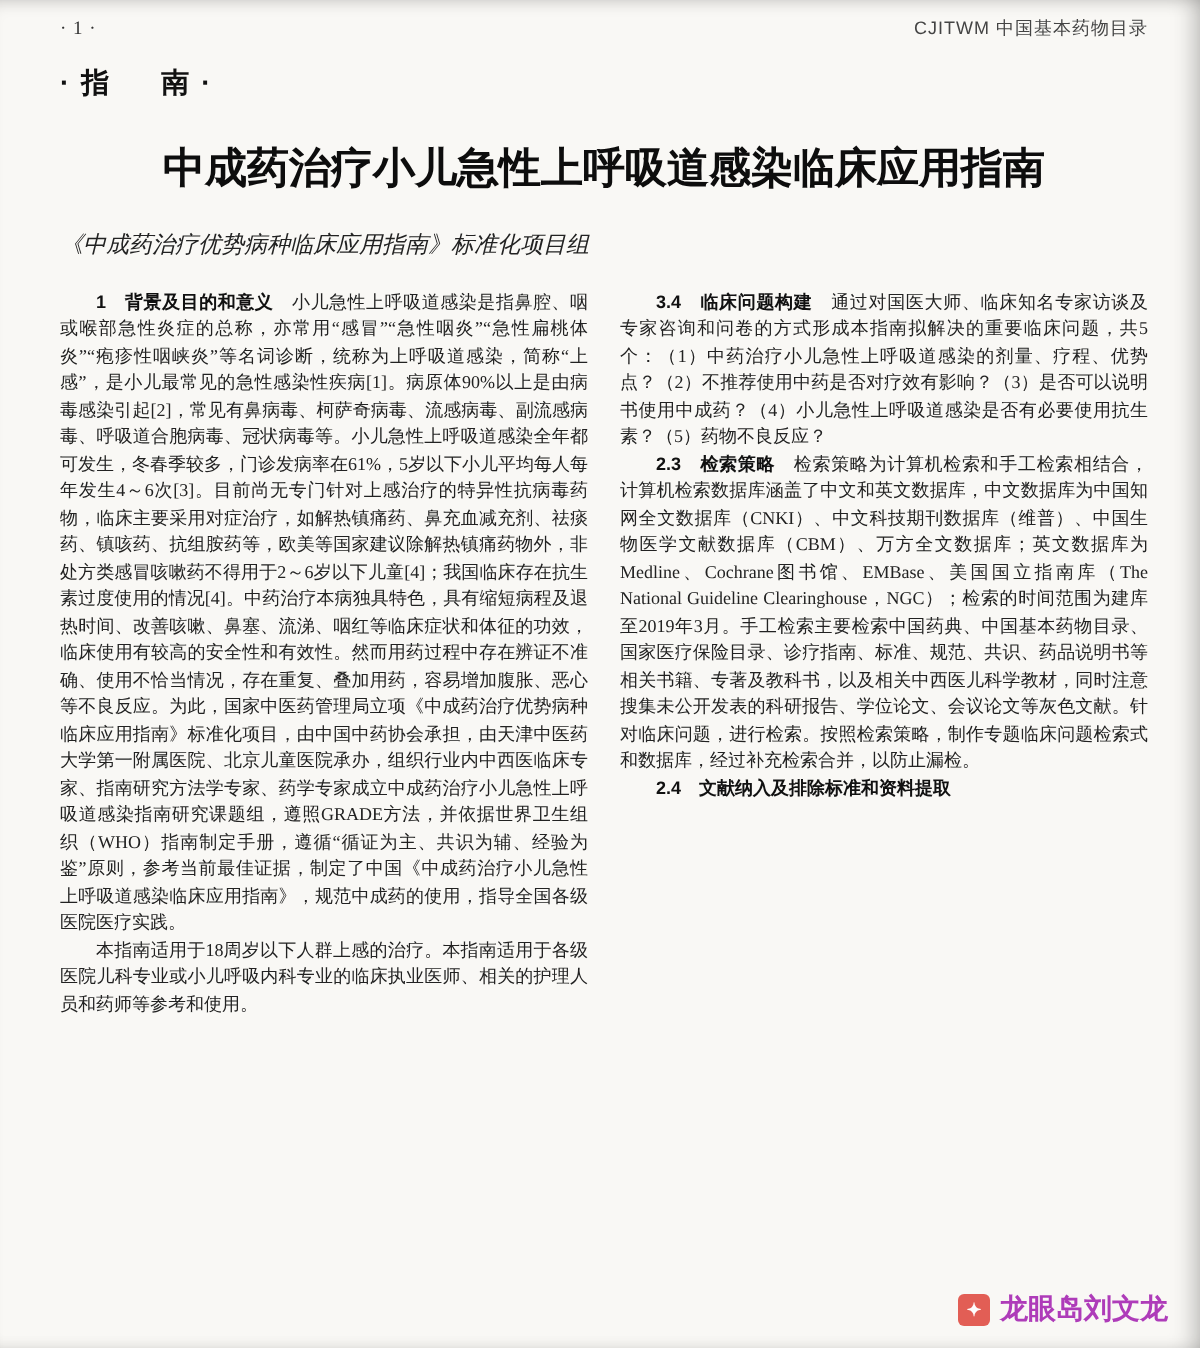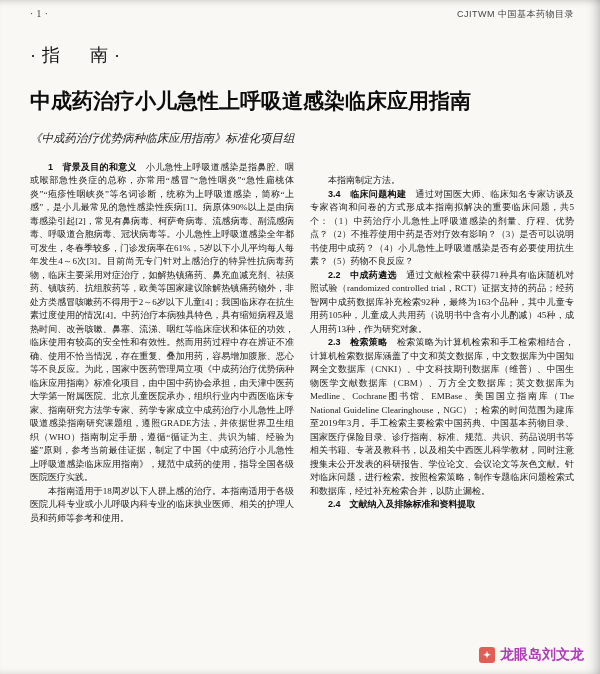--- a/index.html
+++ b/index.html
@@ -20,47 +20,47 @@
   .page-header {
     display: flex;
     justify-content: space-between;
     align-items: baseline;
     font-size: 9.5px;
     color: #333;
     letter-spacing: 0.5px;
   }
   .journal-name { font-family: "Liberation Sans", sans-serif; font-size: 9px; color: #444; }
   .section-marker {
-    margin-top: 22px;
+    margin-top: 12px;
     font-family: "Liberation Sans", sans-serif;
-    font-weight: 400;
-    font-size: 18px;
+    font-weight: 700;
+    font-size: 14px;
     letter-spacing: 6px;
     color: #111;
   }
   .article-title {
     margin: 18px 0 0 0;
+    text-align: center;
     font-family: "Liberation Sans", sans-serif;
     font-weight: 700;
     font-size: 21px;
     line-height: 1.55;
     color: #0d0d0d;
   }
   .byline {
     margin-top: 13px;
     text-align: left;
     font-style: italic;
     font-size: 11.5px;
     color: #222;
   }
   .columns {
     margin-top: 15px;
     display: flex;
     gap: 16px;
-    align-items: center;
   }
   .col {
     flex: 1 1 0;
     font-size: 9px;
     line-height: 1.5;
     text-align: justify;
     color: #222;
   }
   .col p { margin: 0; text-indent: 2em; }
   .lead {
@@ -118,27 +118,21 @@
       <p>
         <span class="lead">1　背景及目的和意义</span><span>小儿急性上呼吸道感染是指鼻腔、咽或喉部急性炎症的总称，亦常用“感冒”“急性咽炎”“急性扁桃体炎”“疱疹性咽峡炎”等名词诊断，统称为上呼吸道感染，简称“上感”，是小儿最常见的急性感染性疾病[1]。病原体90%以上是由病毒感染引起[2]，常见有鼻病毒、柯萨奇病毒、流感病毒、副流感病毒、呼吸道合胞病毒、冠状病毒等。小儿急性上呼吸道感染全年都可发生，冬春季较多，门诊发病率在61%，5岁以下小儿平均每人每年发生4～6次[3]。目前尚无专门针对上感治疗的特异性抗病毒药物，临床主要采用对症治疗，如解热镇痛药、鼻充血减充剂、祛痰药、镇咳药、抗组胺药等，欧美等国家建议除解热镇痛药物外，非处方类感冒咳嗽药不得用于2～6岁以下儿童[4]；我国临床存在抗生素过度使用的情况[4]。中药治疗本病独具特色，具有缩短病程及退热时间、改善咳嗽、鼻塞、流涕、咽红等临床症状和体征的功效，临床使用有较高的安全性和有效性。然而用药过程中存在辨证不准确、使用不恰当情况，存在重复、叠加用药，容易增加腹胀、恶心等不良反应。为此，国家中医药管理局立项《中成药治疗优势病种临床应用指南》标准化项目，由中国中药协会承担，由天津中医药大学第一附属医院、北京儿童医院承办，组织行业内中西医临床专家、指南研究方法学专家、药学专家成立中成药治疗小儿急性上呼吸道感染指南研究课题组，遵照GRADE方法，并依据世界卫生组织（WHO）指南制定手册，遵循“循证为主、共识为辅、经验为鉴”原则，参考当前最佳证据，制定了中国《中成药治疗小儿急性上呼吸道感染临床应用指南》，规范中成药的使用，指导全国各级医院医疗实践。</span>
       </p>
       <p>
         <span>本指南适用于18周岁以下人群上感的治疗。本指南适用于各级医院儿科专业或小儿呼吸内科专业的临床执业医师、相关的护理人员和药师等参考和使用。</span>
       </p>
     </div>
 
     <div class="col">
       <p>
-        <span>本指南制定方法。</span>
-      </p>
-      <p>
         <span class="lead">3.4　临床问题构建</span><span>通过对国医大师、临床知名专家访谈及专家咨询和问卷的方式形成本指南拟解决的重要临床问题，共5个：（1）中药治疗小儿急性上呼吸道感染的剂量、疗程、优势点？（2）不推荐使用中药是否对疗效有影响？（3）是否可以说明书使用中成药？（4）小儿急性上呼吸道感染是否有必要使用抗生素？（5）药物不良反应？</span>
-      </p>
-      <p>
-        <span class="lead">2.2　中成药遴选</span><span>通过文献检索中获得71种具有临床随机对照试验（randomized controlled trial，RCT）证据支持的药品；经药智网中成药数据库补充检索92种，最终为163个品种，其中儿童专用药105种，儿童成人共用药（说明书中含有小儿酌减）45种，成人用药13种，作为研究对象。</span>
       </p>
       <p>
         <span class="lead">2.3　检索策略</span><span>检索策略为计算机检索和手工检索相结合，计算机检索数据库涵盖了中文和英文数据库，中文数据库为中国知网全文数据库（CNKI）、中文科技期刊数据库（维普）、中国生物医学文献数据库（CBM）、万方全文数据库；英文数据库为Medline、Cochrane图书馆、EMBase、美国国立指南库（The National Guideline Clearinghouse，NGC）；检索的时间范围为建库至2019年3月。手工检索主要检索中国药典、中国基本药物目录、国家医疗保险目录、诊疗指南、标准、规范、共识、药品说明书等相关书籍、专著及教科书，以及相关中西医儿科学教材，同时注意搜集未公开发表的科研报告、学位论文、会议论文等灰色文献。针对临床问题，进行检索。按照检索策略，制作专题临床问题检索式和数据库，经过补充检索合并，以防止漏检。</span>
       </p>
       <p>
         <span class="lead">2.4　文献纳入及排除标准和资料提取</span><span></span>
       </p>
     </div>
 
   </div>

